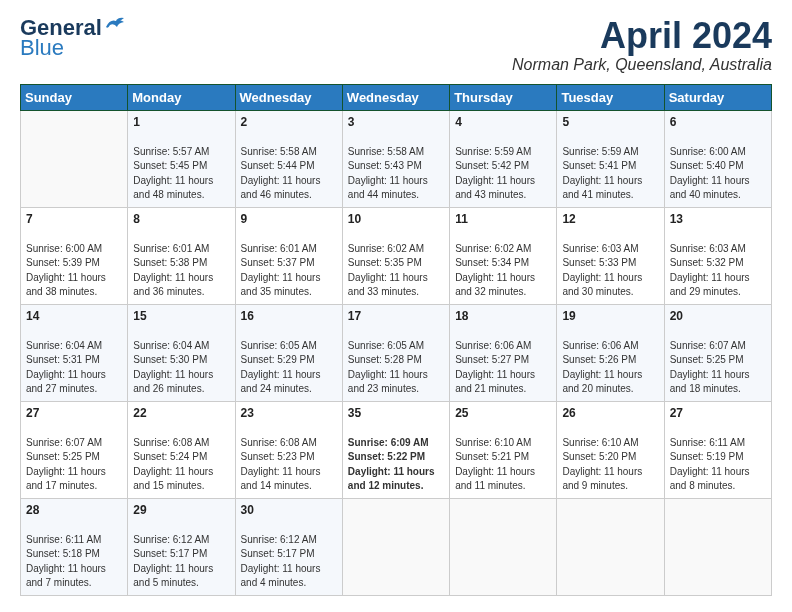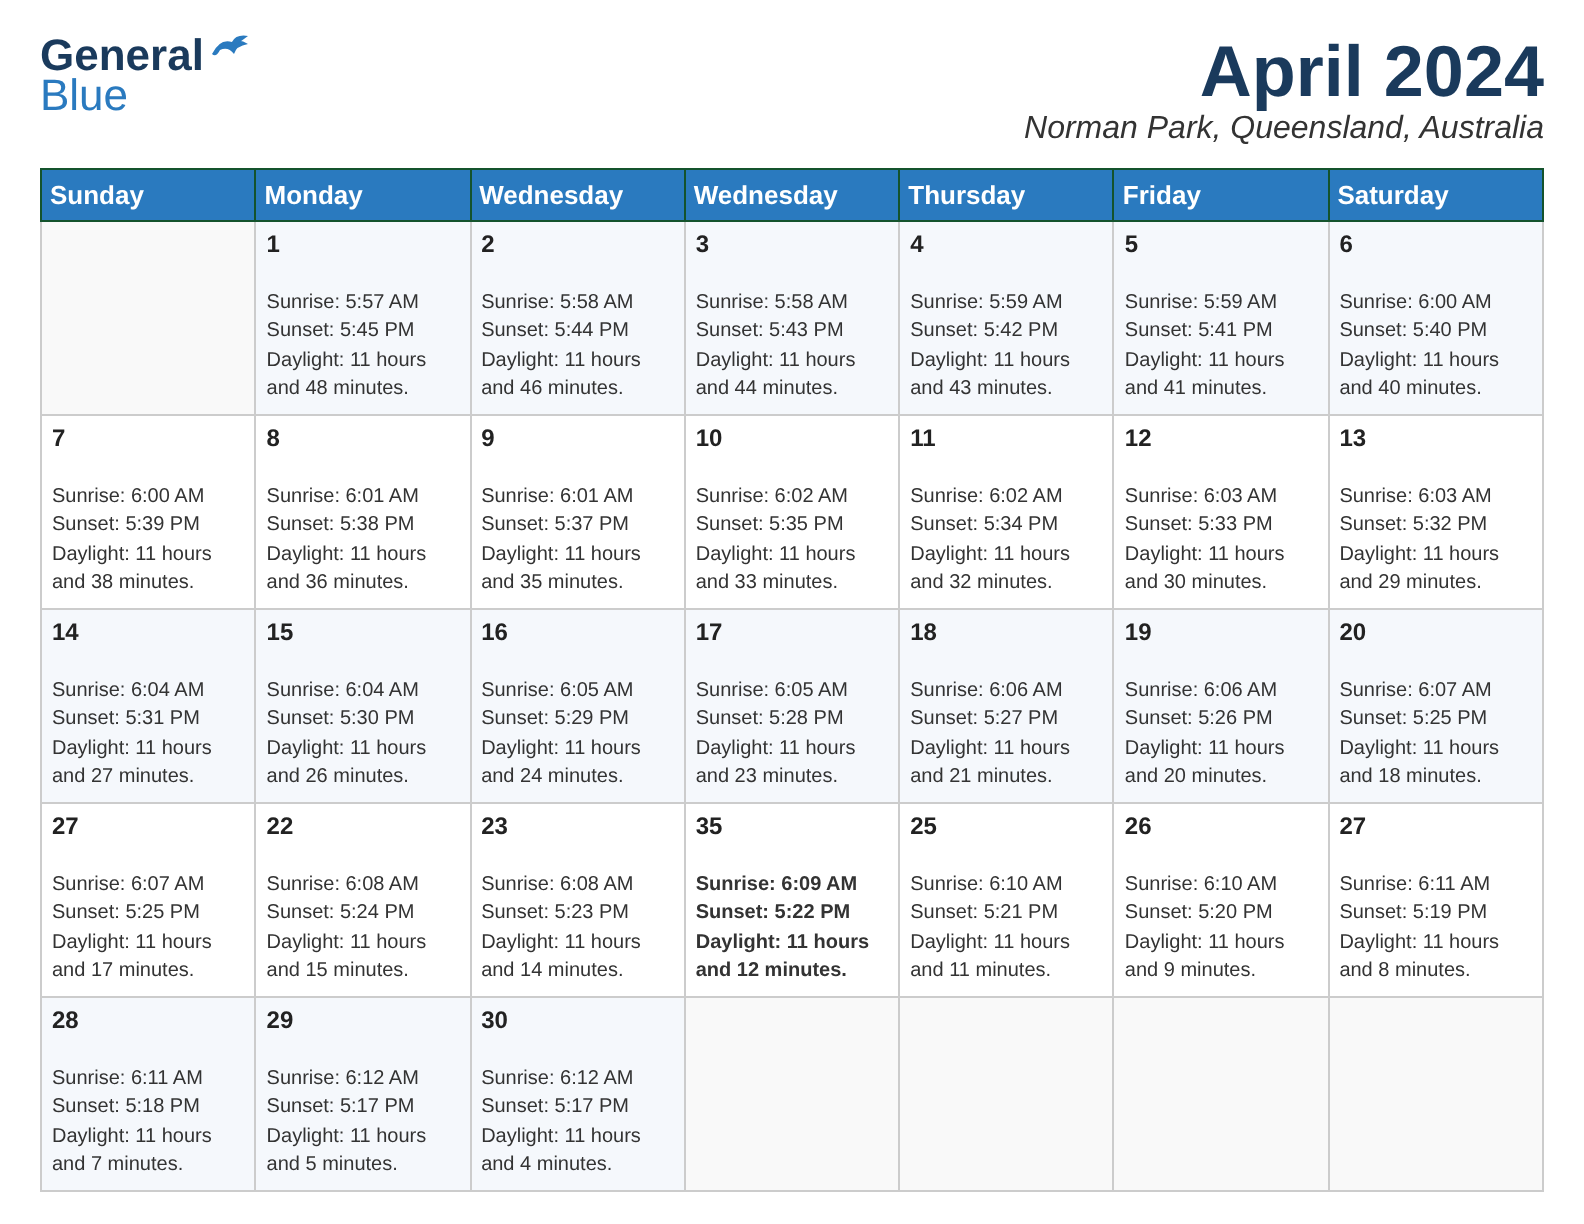--- a/index.html
+++ b/index.html
@@ -102,21 +102,21 @@
 </div>
 
 <table>
   <thead>
     <tr>
       <th>Sunday</th>
       <th>Monday</th>
       <th>Wednesday</th>
       <th>Wednesday</th>
       <th>Thursday</th>
-      <th>Friday</th>
+      <th>Tuesday</th>
       <th>Saturday</th>
     </tr>
   </thead>
   <tbody id="calendar-body">
   <tr>
         <td class="empty-cell"></td>
         <td>
           <span class="day-num">1</span>
           <div class="day-info" style="white-space: pre-line;">Sunrise: 5:57 AM
 Sunset: 5:45 PM

